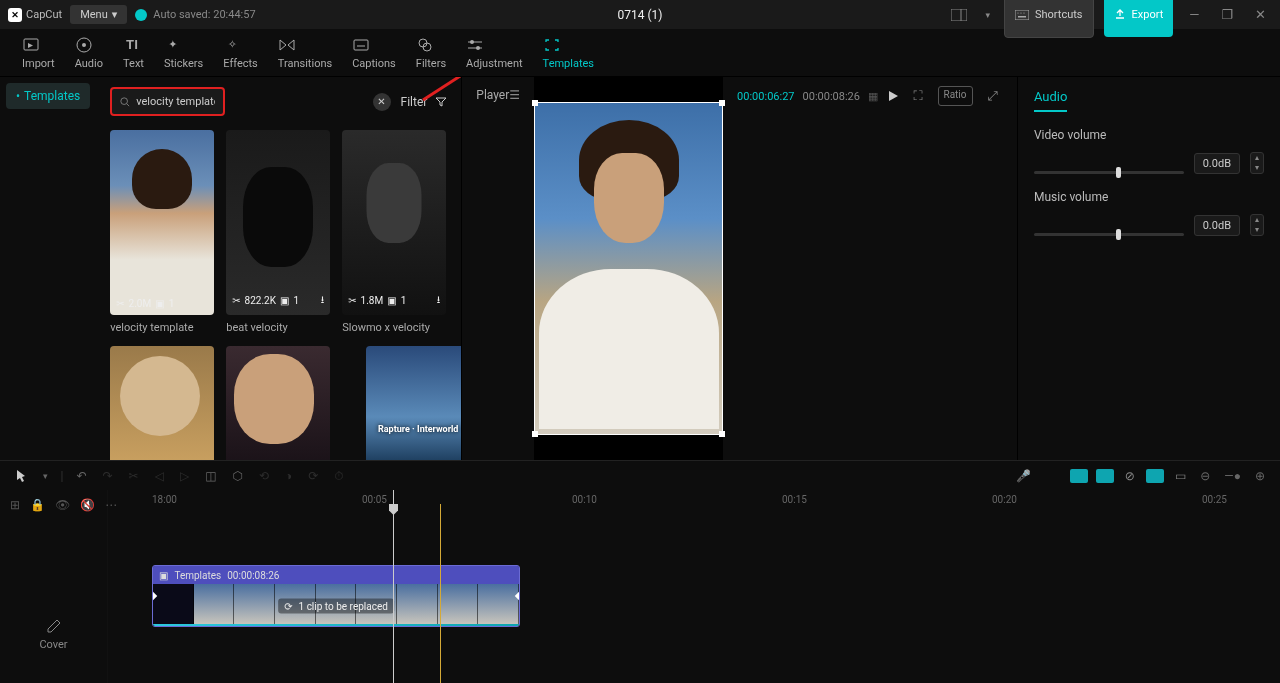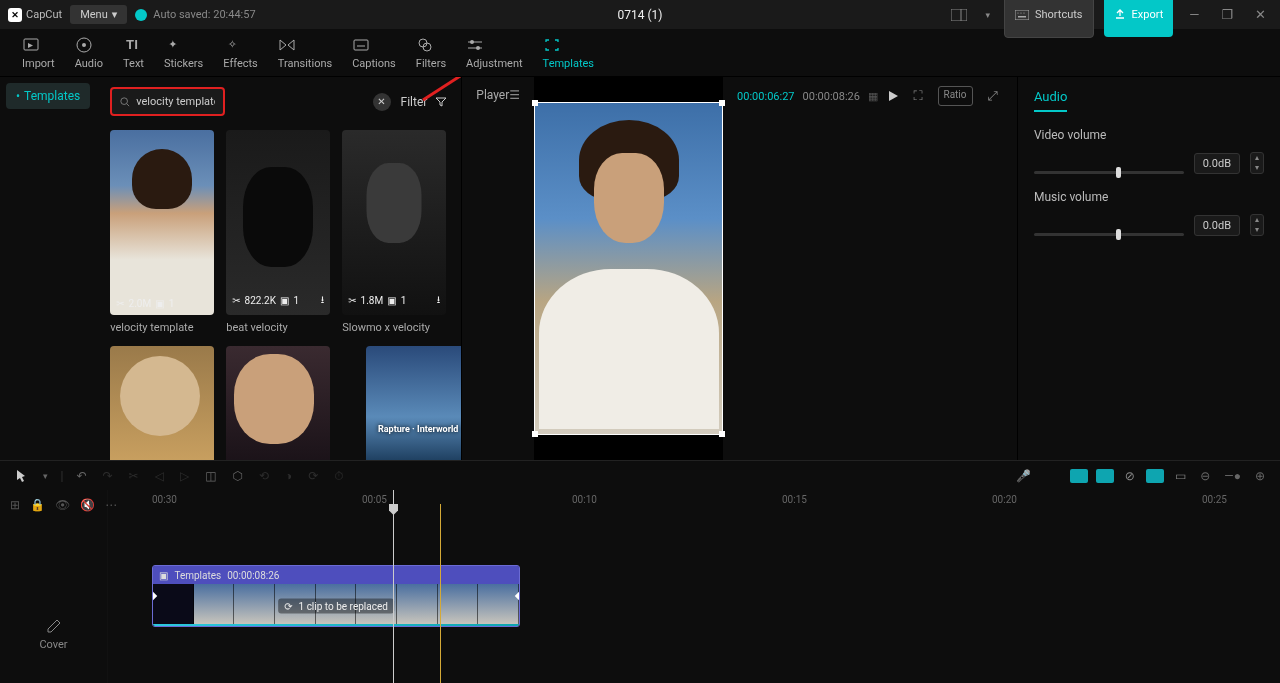--- a/index.html
+++ b/index.html
@@ -433,21 +433,21 @@
     </div>
     <div class="tl-cover">
       <svg width="16" height="16" viewBox="0 0 16 16">
           <path d="M11 2l3 3-9 9H2v-3z" fill="none" stroke="#888"></path>
         </svg>
       <span>Cover</span>
     </div>
   </div>
   <div class="tl-body">
     <div class="ruler">
-      <span style="left:44px">00:30</span>
+      <span style="left:44px">18:00</span>
       <span style="left:254px">00:05</span>
       <span style="left:464px">00:10</span>
       <span style="left:674px">00:15</span>
       <span style="left:884px">00:20</span>
       <span style="left:1094px">00:25</span>
     </div>
     <div class="playhead" style="left:285px;"></div>
     <div class="scrub-line" style="left:332px;"></div>
 
     <div class="clip" style="left:44px;width:368px;">

